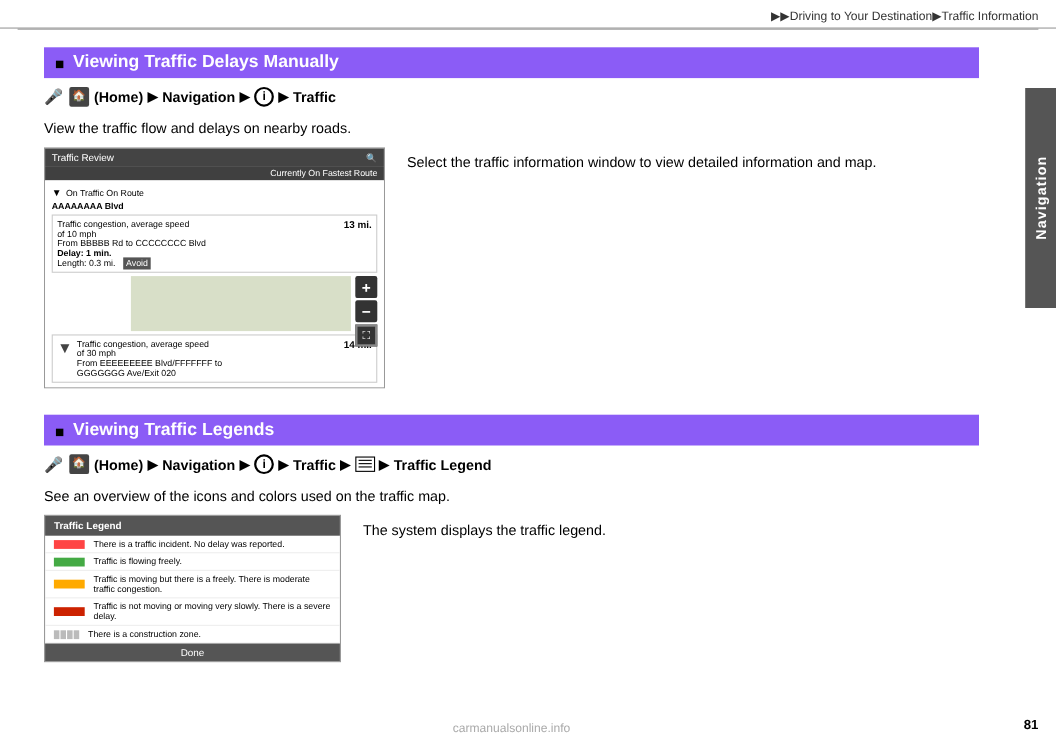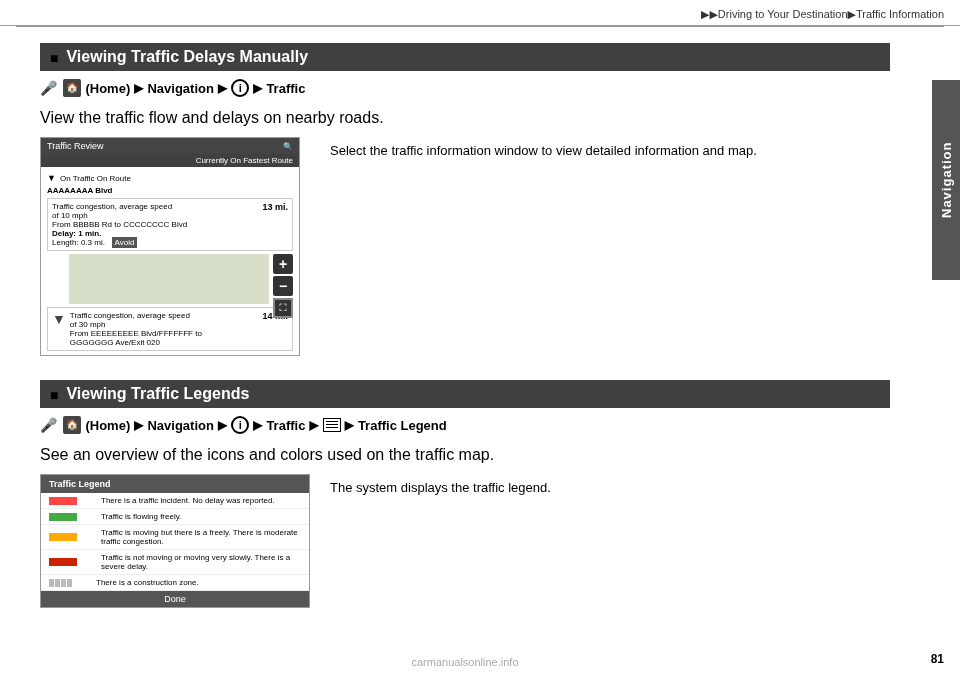--- a/index.html
+++ b/index.html
@@ -47,21 +47,21 @@
     }
 
     
     .content {
       padding: 16px 40px 16px 40px;
       margin-right: 30px;
     }
 
     
     .section-heading {
-      background: #404040;
+      background: #8b5cf6;
       color: #fff;
       padding: 5px 10px;
       font-size: 16px;
       font-weight: bold;
       margin-bottom: 8px;
       display: flex;
       align-items: flex-end;
       gap: 4px;
     }
     .section-heading::before {
@@ -107,21 +107,21 @@
     }
 
     .mic-icon {
       font-size: 14px;
       margin-right: 2px;
     }
 
     
     .description {
       margin-bottom: 10px;
-      font-size: 16px;
+      font-size: 13px;
     }
 
     
     .two-col {
       display: flex;
       gap: 20px;
       margin-bottom: 24px;
     }
     .screenshot-col {
       flex: 0 0 270px;
@@ -130,21 +130,21 @@
       flex: 1;
       padding-top: 4px;
       font-size: 13px;
       line-height: 1.5;
     }
 
     
     .screen-mock {
       border: 1px solid #999;
       background: #fff;
-      width: 260px;
+      width: 310px;
       font-size: 9px;
     }
     .screen-header {
       background: #444;
       color: #fff;
       padding: 3px 6px;
       display: flex;
       justify-content: space-between;
       align-items: center;
       font-size: 9px;
@@ -179,21 +179,21 @@
       padding: 4px 8px;
       font-size: 8px;
       font-weight: bold;
       border-bottom: 1px solid #ccc;
     }
     .legend-row {
       display: flex;
       align-items: center;
       padding: 3px 8px;
       border-bottom: 1px solid #eee;
-      gap: 24px;
+      gap: 8px;
       font-size: 8px;
     }
     .legend-color-bar {
       width: 28px;
       height: 8px;
       flex-shrink: 0;
     }
     .legend-footer {
       background: #555;
       color: #fff;

